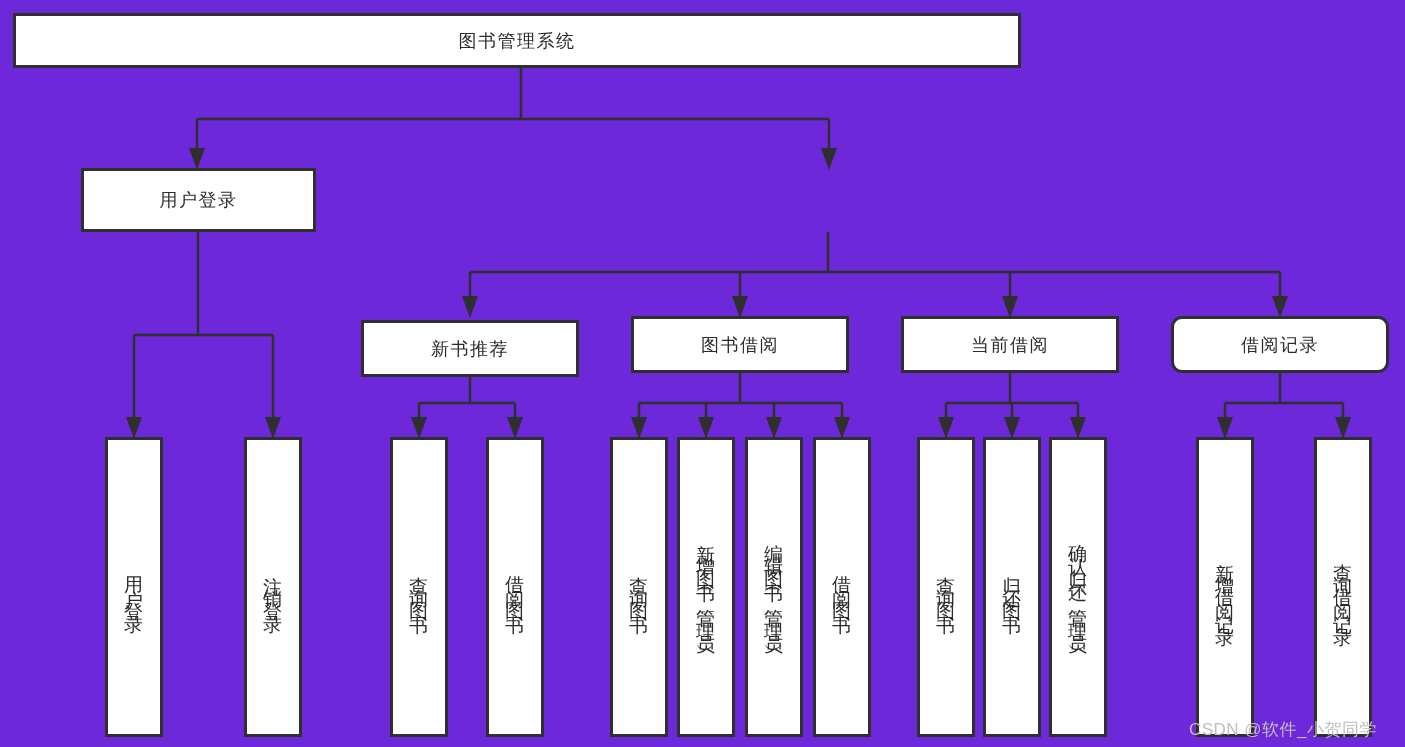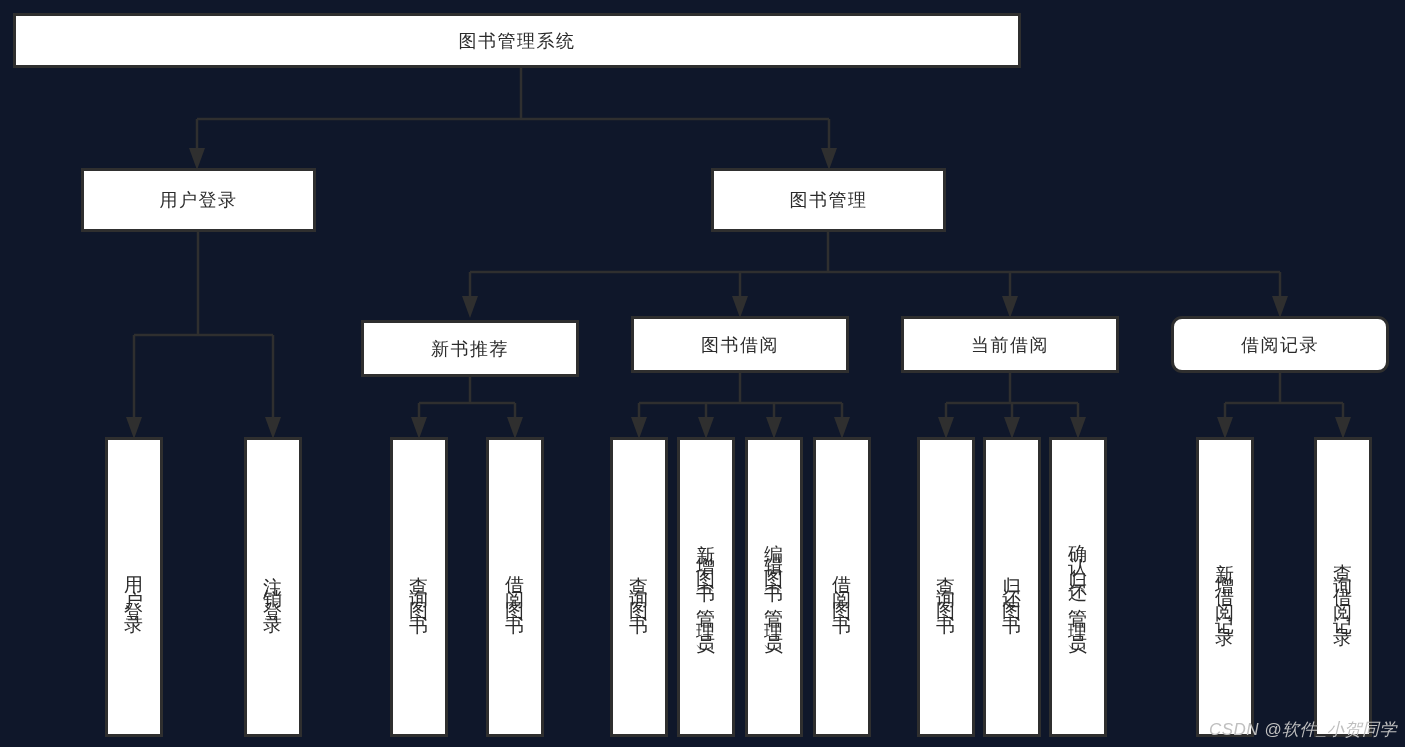--- a/index.html
+++ b/index.html
@@ -1,21 +1,21 @@
 <!DOCTYPE html>
 <html><head>
 <meta charset="utf-8">
 <style>
   * { margin: 0; padding: 0; box-sizing: border-box; }
   html, body { background: #ffffff; }
   .canvas {
     position: relative;
     width: 1405px;
     height: 747px;
-    background: #0f172a;
+    background: #6d28d9;
     font-family: "Liberation Sans", "DejaVu Sans", sans-serif;
     overflow: hidden;
   }
   .connectors {
     position: absolute;
     left: 0; top: 0;
     width: 1405px; height: 747px;
     pointer-events: none;
   }
   .connectors line { stroke: #2f2f2f; stroke-width: 2.5; }
@@ -33,27 +33,26 @@
   .v-node .vtext {
     writing-mode: vertical-rl;
     text-orientation: mixed;
     font-size: 19px;
     line-height: 1;
     letter-spacing: 13px;
     color: #2b2b2b;
   }
   .watermark {
     position: absolute;
-    right: 8px;
+    right: 28px;
     bottom: 6px;
     font-size: 17px;
     color: #bfbfbf;
     letter-spacing: 0.5px;
     white-space: nowrap;
-    font-style: italic;
   }
 </style>
 </head>
 <body>
 
 <div class="canvas">
 
   <svg class="connectors" viewBox="0 0 1405 747" xmlns="http://www.w3.org/2000/svg">
 
     <g>
@@ -130,23 +129,20 @@
     </g>
   </svg>
 
   <div class="node h-node" style="left:13px; top:13px; width:1008px; height:55px;">
     <span>图书管理系统</span>
   </div>
 
   <div class="node h-node" style="left:81px; top:168px; width:235px; height:64px;">
     <span>用户登录</span>
   </div>
-  <div class="node h-node" style="left:711px; top:168px; width:235px; height:64px;">
-    <span>图书管理</span>
-  </div>
 
   <div class="node h-node" style="left:361px; top:320px; width:218px; height:57px;">
     <span>新书推荐</span>
   </div>
   <div class="node h-node" style="left:901px; top:316px; width:218px; height:57px;">
     <span>当前借阅</span>
   </div>
   <div class="node h-node" style="left:631px; top:316px; width:218px; height:57px;">
     <span>图书借阅</span>
   </div>

